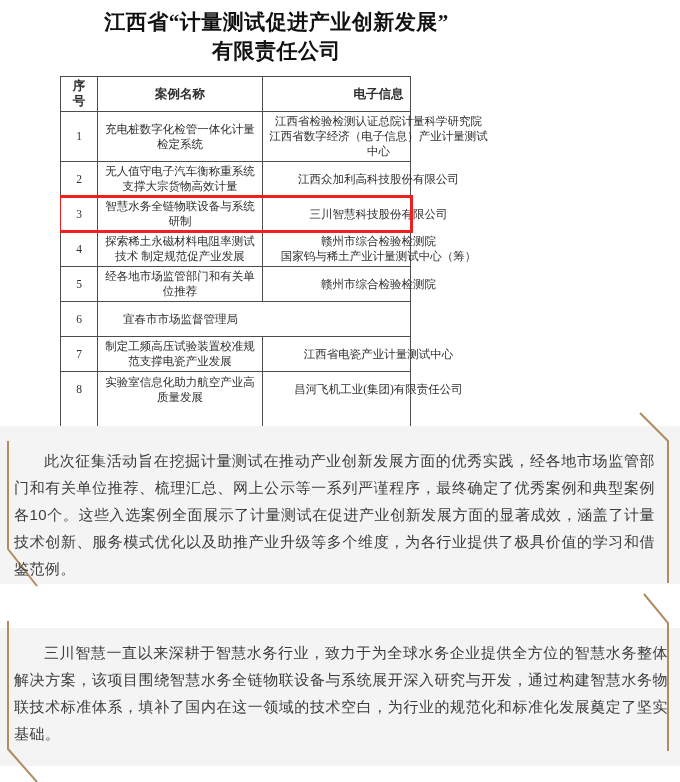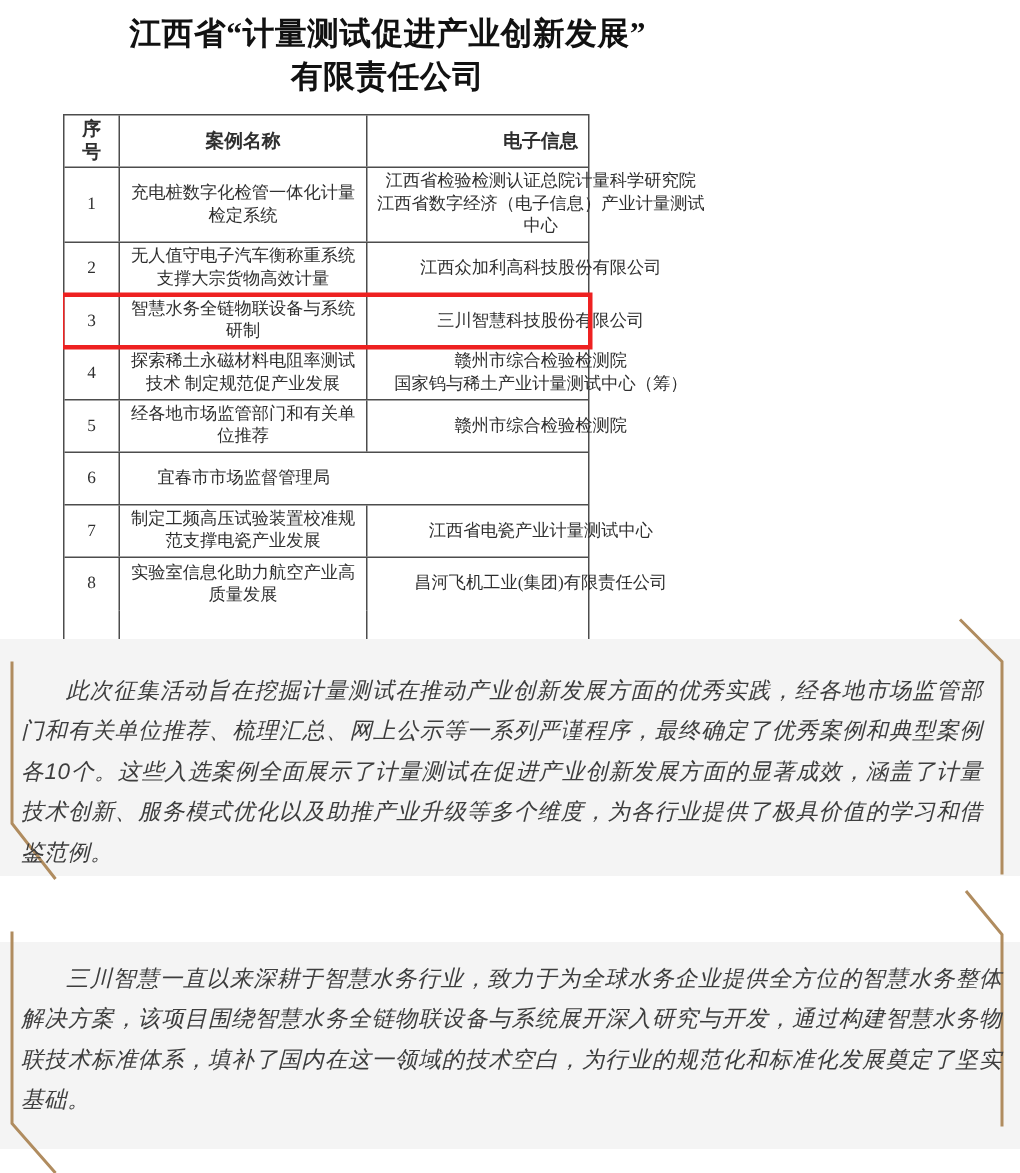--- a/index.html
+++ b/index.html
@@ -12,21 +12,21 @@
     --title-text:#111111;
   }
   *{margin:0;padding:0;box-sizing:border-box;}
   html,body{width:680px;background:#ffffff;}
   body{
     height:782px;overflow:hidden;position:relative;
     font-family:"Liberation Sans",sans-serif;
   }
 
   
-  .doc-col{width:433px;margin-left:42px;}
+  .doc-col{width:433px;margin-left:60px;}
   .title{
     margin:8px 0 10px 0;text-align:center;
     font-family:"Liberation Serif",serif;font-weight:bold;
     color:var(--title-text);font-size:21px;line-height:29px;
     letter-spacing:0.5px;
   }
   .table-wrap{height:350px;overflow:hidden;}
   .tbl{
     width:351px;border:1px solid var(--table-border);
     font-family:"Liberation Serif",serif;color:var(--table-text);
@@ -49,29 +49,29 @@
   .trow.highlighted::after{
     content:"";position:absolute;top:-2px;bottom:-2px;left:-3px;right:-3px;
     border:3px solid var(--highlight-red);z-index:3;pointer-events:none;
   }
   .sliver{min-height:20px;}
 
   
   .quote-block{
     position:relative;width:680px;background:var(--block-bg);
   }
-  .qb1{height:158px;margin-top:0;font-style:italic;}
+  .qb1{height:158px;margin-top:0;}
   .qb2{height:138px;margin-top:44px;}
   .quote-block p{
     position:relative;z-index:1;
     color:var(--paragraph-text);font-size:15px;line-height:27px;
     letter-spacing:0.4px;text-indent:2em;text-align:justify;
   }
   .qb1 p{padding:21px 25px 0 14px;}
-  .qb2 p{padding:11px 12px 0 14px;font-style:italic;}
+  .qb2 p{padding:11px 12px 0 14px;}
   .deco{
     position:absolute;left:0;top:-35px;width:680px;
     overflow:visible;pointer-events:none;color:var(--decoration-gold);z-index:0;
   }
   .deco polyline{fill:none;stroke:currentColor;stroke-width:2;}
 </style>
 </head>
 <body>
 
 <div class="doc-col">

